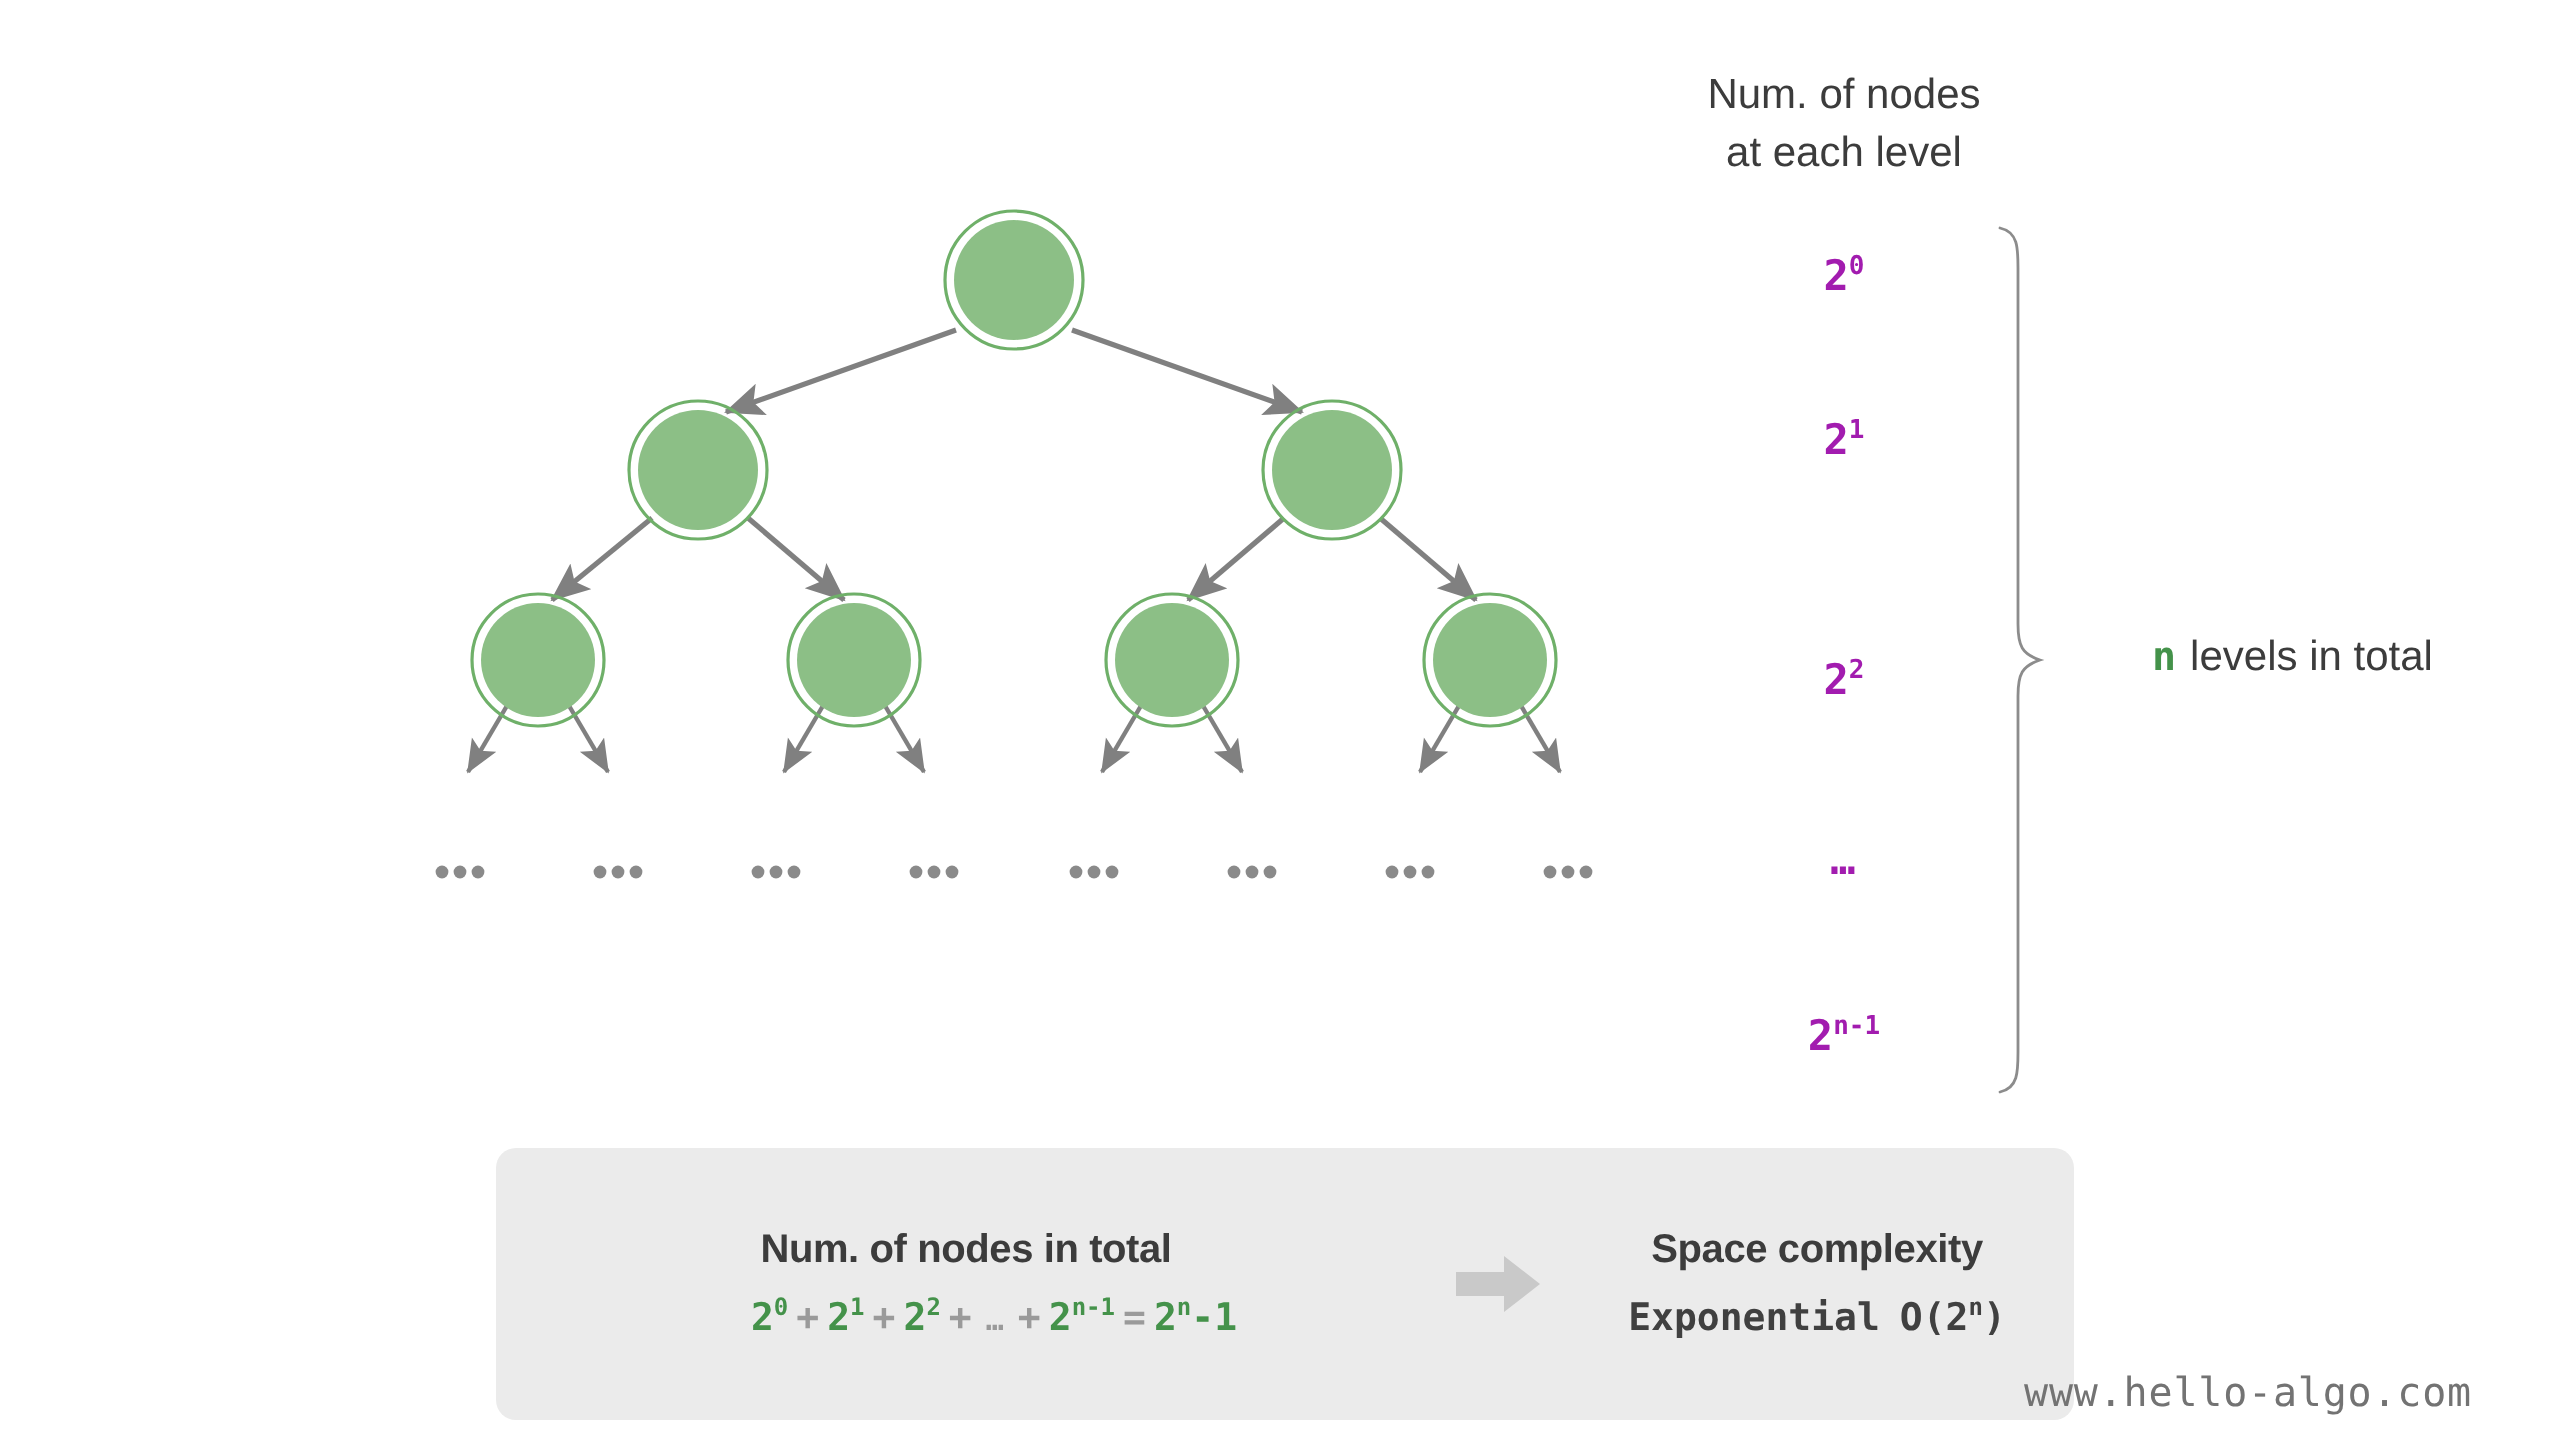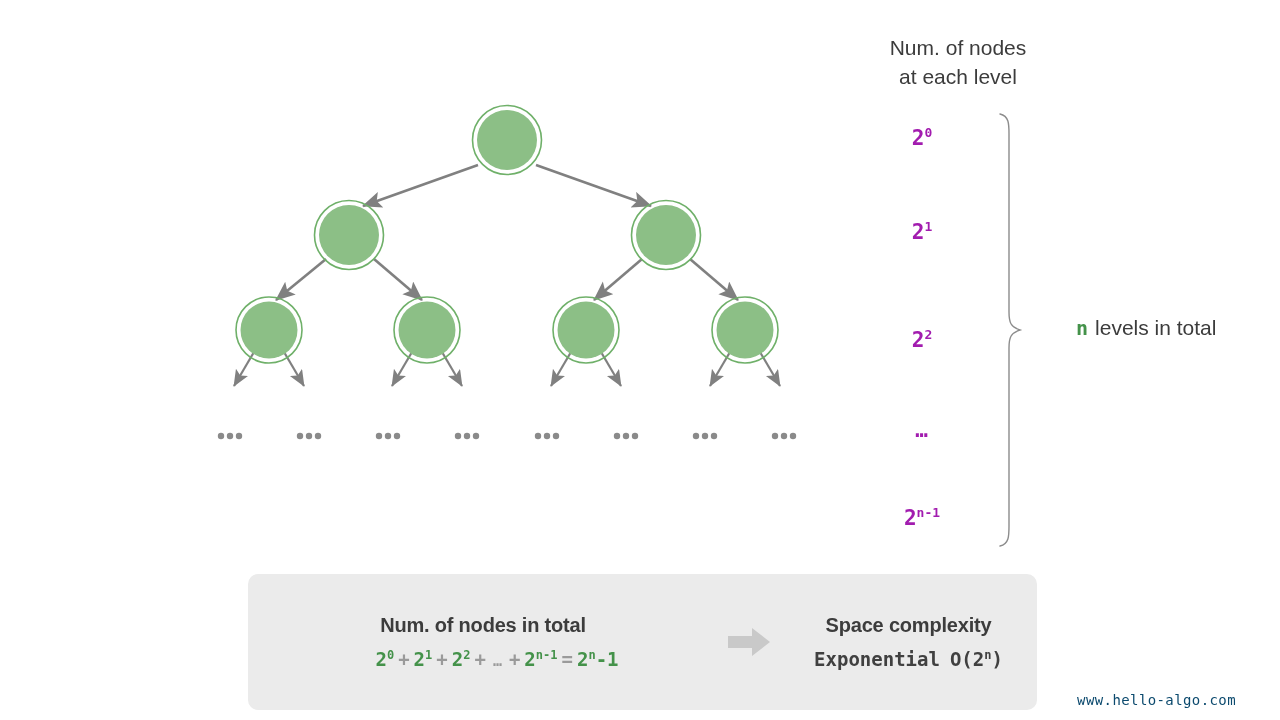--- a/index.html
+++ b/index.html
@@ -17,21 +17,21 @@
   }
 
   .stage {
     position: absolute;
     inset: 0;
   }
 
   
   .col-header {
     position: absolute;
-    left: 848px;
+    left: 812px;
     top: 33px;
     width: 220px;
     text-align: center;
     color: #3c3c3c;
     font-size: 21px;
     line-height: 29px;
     font-family: "Liberation Sans", sans-serif;
     white-space: pre-line;
   }
 
@@ -151,22 +151,22 @@
     line-height: 0;
   }
   .verdict .gap { display: inline-block; width: 10px; }
 
   
   .watermark {
     position: absolute;
     right: 44px;
     bottom: 12px;
     font-family: "DejaVu Sans Mono", monospace;
-    font-size: 14px;
-    color: #0c4a6e;
+    font-size: 20px;
+    color: #737373;
     letter-spacing: 0.4px;
   }
 
   
   .tree-svg { position: absolute; left: 0; top: 0; }
 </style>
 </head>
 <body>
 
 <div class="stage">
@@ -277,21 +277,21 @@
         </g>
     </g>
   </svg>
 
   <div class="col-header">Num. of nodes
 at each level</div>
 
   <div class="level-label" style="top:126px">
     <span>2</span><sup>0</sup>
   </div>
-  <div class="level-label" style="top:220px">
+  <div class="level-label" style="top:208px">
     <span>2</span><sup>1</sup>
   </div>
   <div class="level-label" style="top:328px">
     <span>2</span><sup>2</sup>
   </div>
   <div class="level-label dots" style="top:418px">
     <span>…</span><sup></sup>
   </div>
   <div class="level-label" style="top:506px">
     <span>2</span><sup>n‑1</sup>

